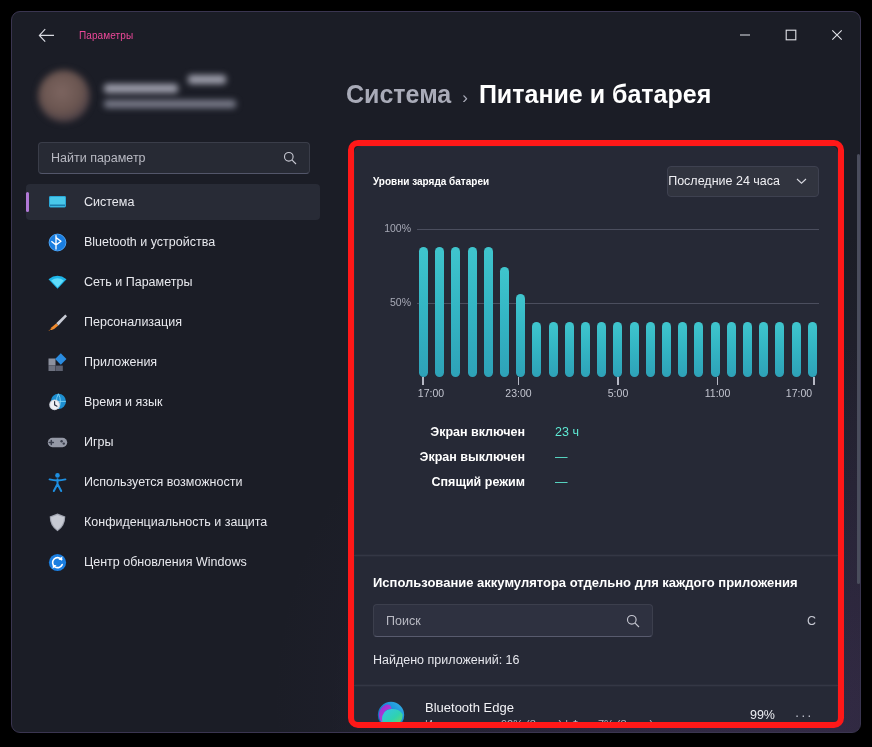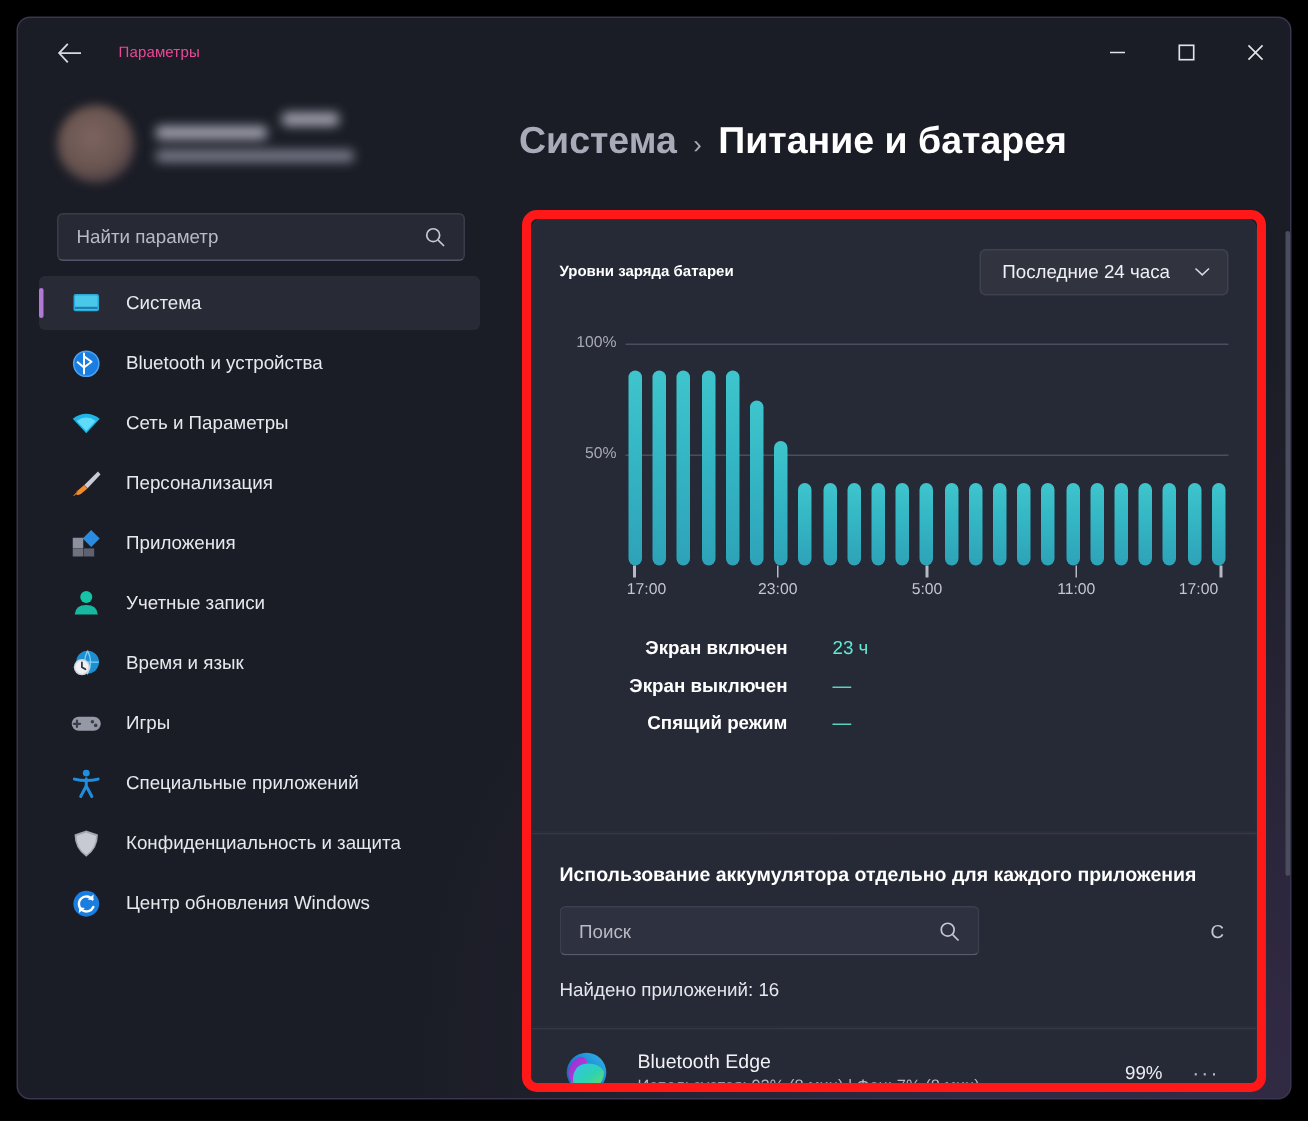--- a/index.html
+++ b/index.html
@@ -185,21 +185,21 @@
   #battery-levels-header {
     display: flex; align-items: center;
     height: 68px;
   }
   #battery-levels-title {
     font-size: 10px; font-weight: 700; color: #ffffff;
   }
   #range-dropdown {
     margin-left: auto;
     display: flex; align-items: center;
-    height: 31px; padding: 0 11px 0 14px;
+    height: 31px; padding: 0 11px 0 0;
     background: #31343f;
     border: 1px solid #3e4150;
     border-radius: 4px; cursor: pointer;
   }
   #range-dropdown-label { font-size: 12.5px; color: #f0f0f4; }
   #range-dropdown-chevron { margin-left: 16px; display: flex; }
 
   
   #battery-chart {
     position: relative;
@@ -446,29 +446,20 @@
           <svg width="21" height="21" viewBox="0 0 21 21">
             <rect x="1.5" y="6.5" width="7" height="7" fill="#8d919e"></rect>
             <rect x="1.5" y="13.6" width="7" height="5.4" fill="#6e7280"></rect>
             <rect x="8.8" y="13.6" width="7" height="5.4" fill="#5d6170"></rect>
             <rect x="9.8" y="3" width="8" height="8" transform="rotate(45 13.8 7)" fill="#2a8ce0"></rect>
           </svg>
         </span>
         <span class="nav-label">Приложения</span>
       </div>
 
-      <div class="nav-item">
-        <span class="nav-icon">
-          <svg width="21" height="21" viewBox="0 0 21 21">
-            <circle cx="10.5" cy="6" r="4" fill="#13c5a6"></circle>
-            <path d="M2.8 17.6 Q3.4 11.4 10.5 11.4 Q17.6 11.4 18.2 17.6 Z" fill="#18b8a0"></path>
-          </svg>
-        </span>
-        <span class="nav-label">Учетные записи</span>
-      </div>
 
       <div class="nav-item">
         <span class="nav-icon">
           <svg width="21" height="21" viewBox="0 0 21 21">
             <circle cx="11.4" cy="9.4" r="7.6" fill="#1d8fd1"></circle>
             <path d="M11.4 1.8 Q7.4 9.4 11.4 17 Q15.4 9.4 11.4 1.8 M4 9.4 L18.8 9.4" fill="none" stroke="#7fd3f5" stroke-width=".9"></path>
             <circle cx="7.6" cy="12.8" r="5.4" fill="#cfd3dc"></circle>
             <circle cx="7.6" cy="12.8" r="4.4" fill="#eef0f4"></circle>
             <path d="M7.6 9.6 L7.6 12.8 L10 14.2" fill="none" stroke="#2c3242" stroke-width="1.15" stroke-linecap="round"></path>
           </svg>
@@ -489,21 +480,21 @@
       </div>
 
       <div class="nav-item">
         <span class="nav-icon">
           <svg width="21" height="21" viewBox="0 0 21 21">
             <circle cx="10.5" cy="3.4" r="2.3" fill="#1e8fe0"></circle>
             <path d="M2.6 7.4 Q10.5 9.4 18.4 7.4" fill="none" stroke="#1e8fe0" stroke-width="2" stroke-linecap="round"></path>
             <path d="M10.5 7.2 L10.5 12 M10.5 12 L6.8 19 M10.5 12 L14.2 19" fill="none" stroke="#1e8fe0" stroke-width="2" stroke-linecap="round"></path>
           </svg>
         </span>
-        <span class="nav-label">Специальные приложений</span>
+        <span class="nav-label">Используется возможности</span>
       </div>
 
       <div class="nav-item">
         <span class="nav-icon">
           <svg width="21" height="21" viewBox="0 0 21 21">
             <path d="M10.5 1.6 L18.3 4.4 Q18.3 14 10.5 19.2 Q2.7 14 2.7 4.4 Z" fill="#a2a6b2"></path>
             <path d="M10.5 3 L17 5.3 Q17 13.4 10.5 17.8 Q4 13.4 4 5.3 Z" fill="#c7cad3"></path>
           </svg>
         </span>
         <span class="nav-label">Конфиденциальность и защита</span>

